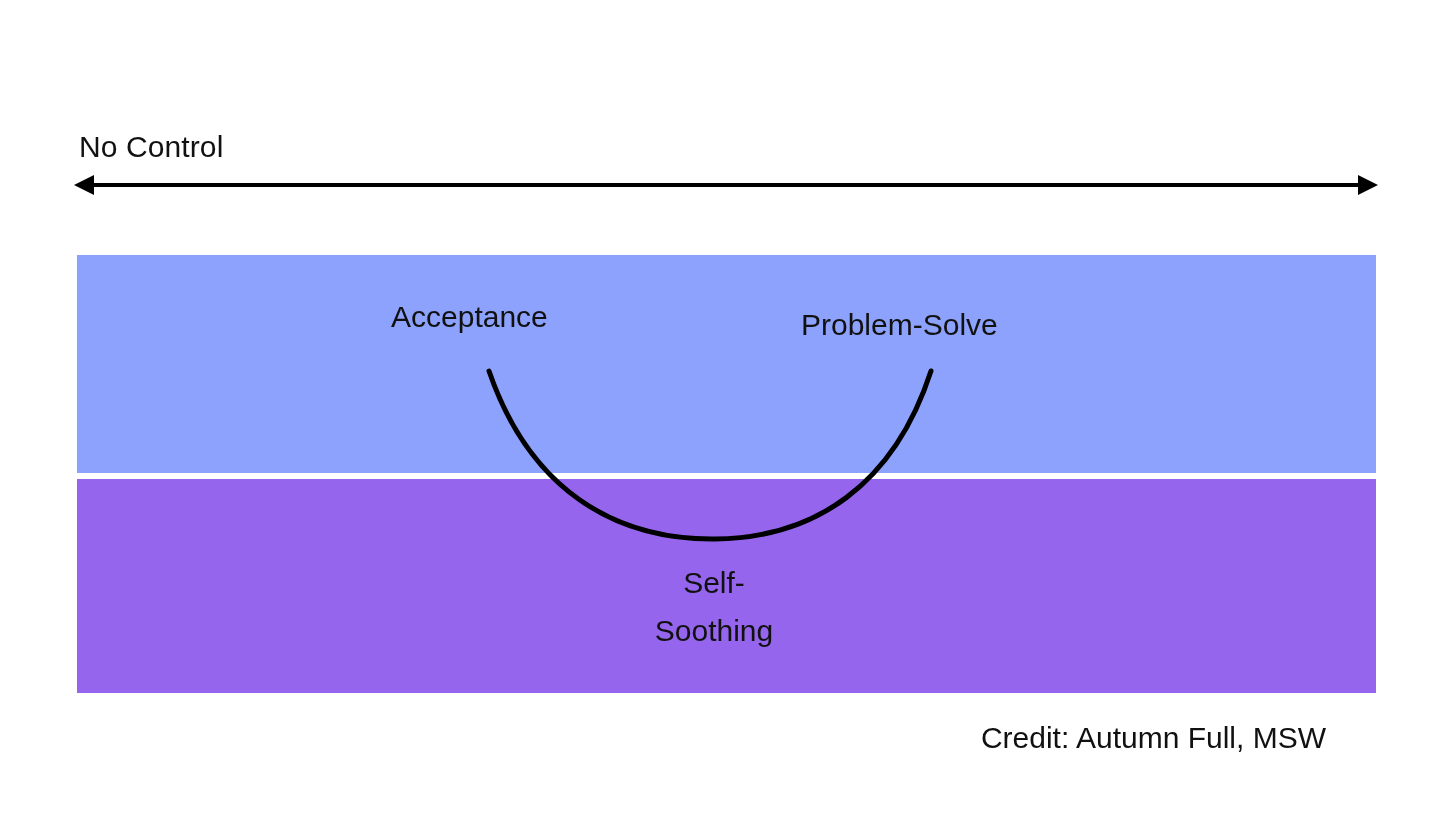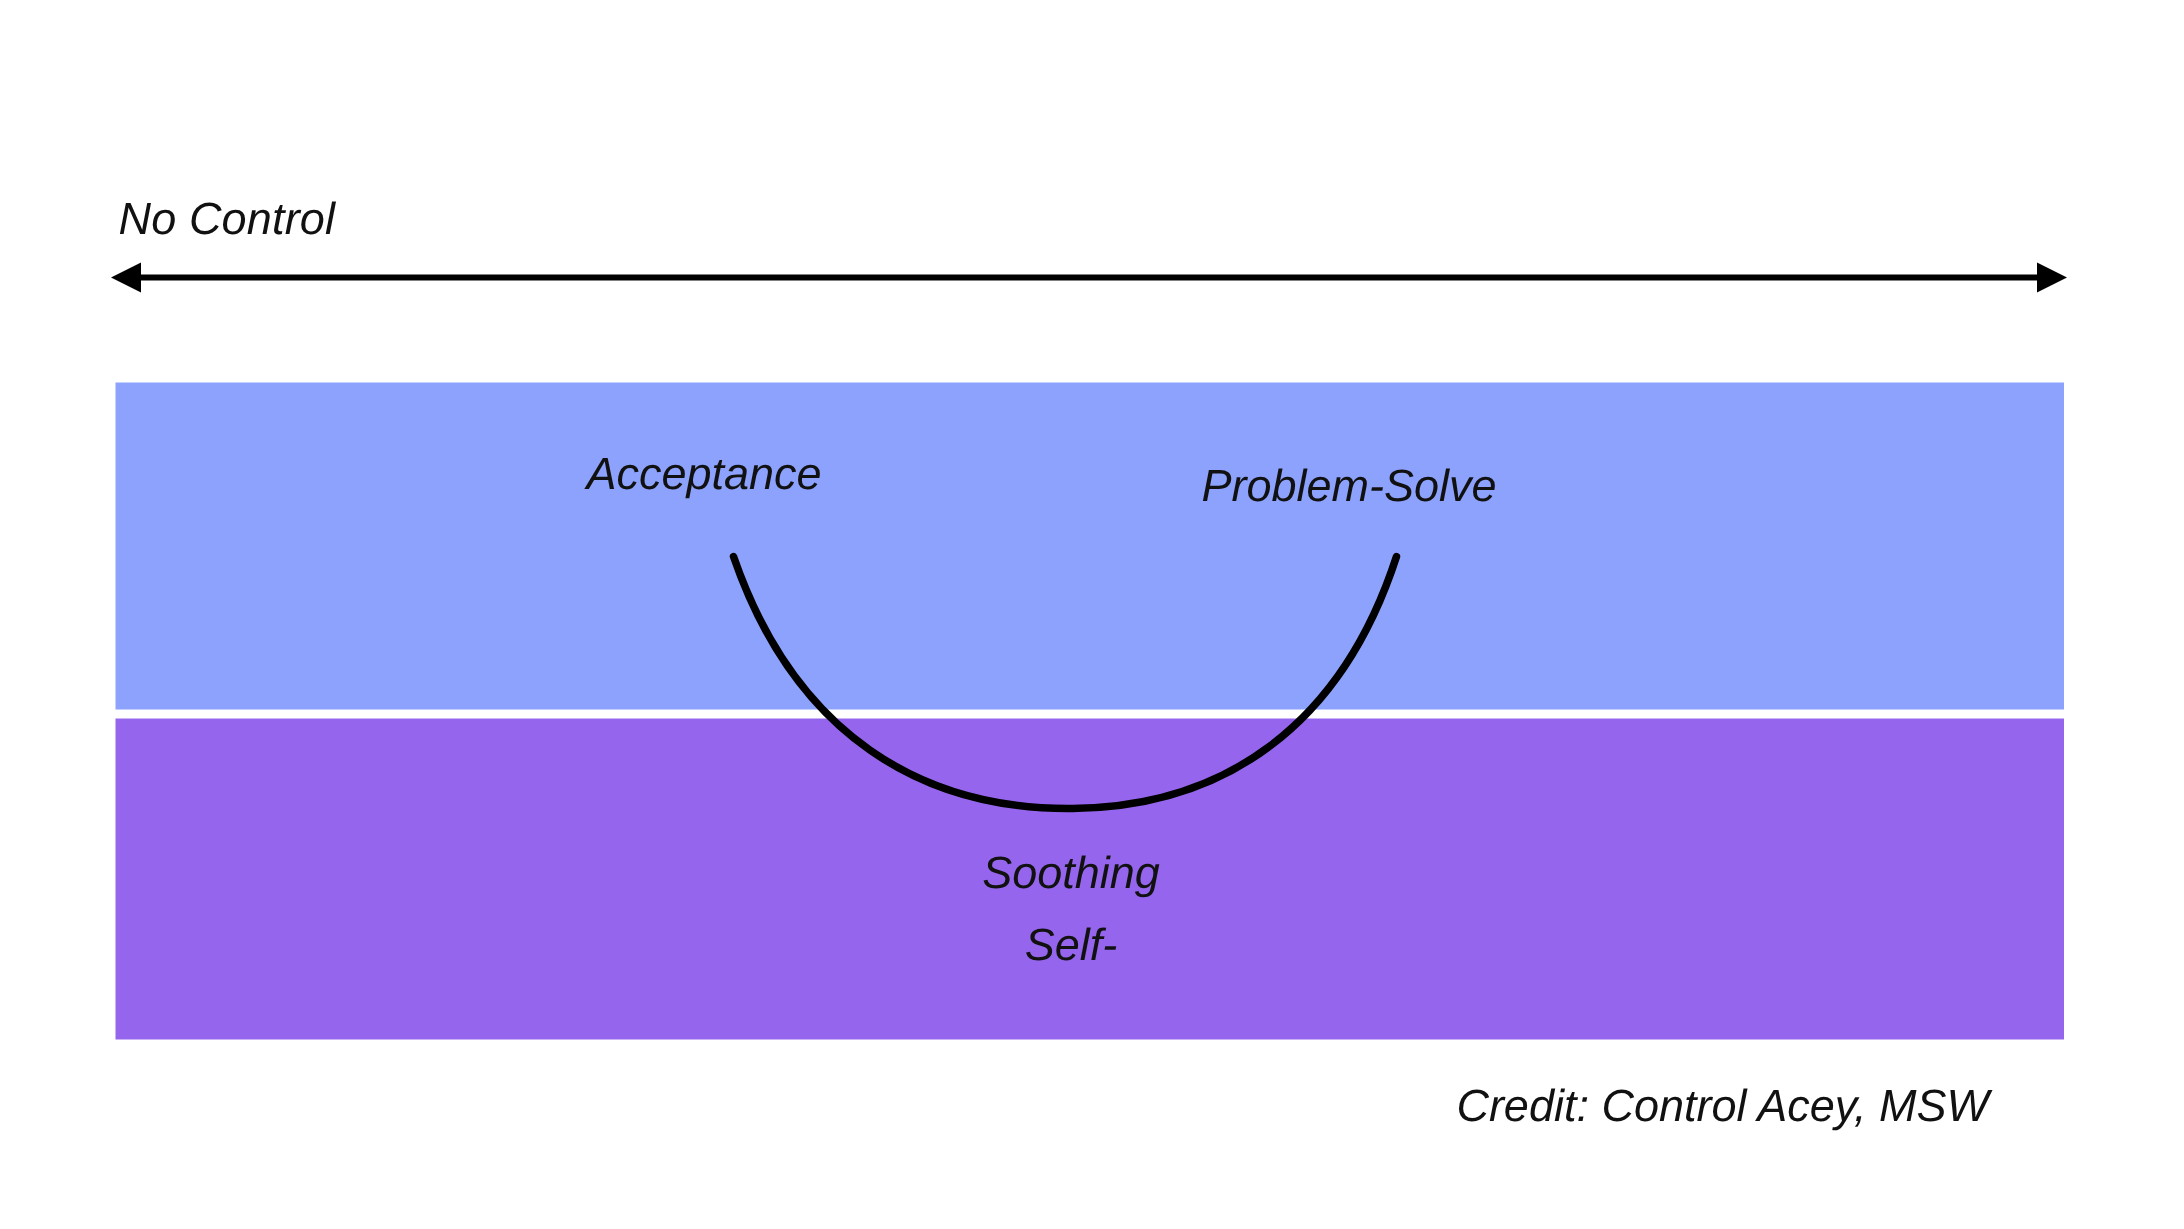--- a/index.html
+++ b/index.html
@@ -10,21 +10,20 @@
   body {
     font-family: "Liberation Sans", sans-serif;
     color: #0b0b0b;
   }
   #stage {
     position: relative;
     width: 1407px;
     height: 819px;
     background: #ffffff;
     overflow: hidden;
-    font-style: italic;
   }
 
   
   .axis-label {
     position: absolute;
     font-size: 30px;
     line-height: 34px;
     color: #111111;
     white-space: nowrap;
     letter-spacing: 0.1px;
@@ -121,19 +120,19 @@
 
   <svg id="u-curve" viewBox="0 0 480 200" xmlns="http://www.w3.org/2000/svg">
     <path d="M 19 16 C 60 135, 145 185, 245 184 C 345 183, 424 130, 461 16" fill="none" stroke="#000000" stroke-width="5" stroke-linecap="round"></path>
   </svg>
 
   <div class="curve-label" id="label-acceptance">Acceptance</div>
 
   <div class="curve-label" id="label-problem-solve">Problem-Solve</div>
 
   <div id="label-self-soothing">
+    <span class="ln">Self-</span>
     <span class="ln">Soothing</span>
-    <span class="ln">Self-</span>
   </div>
 
-  <div id="credit">Credit: Control Acey, MSW</div>
+  <div id="credit">Credit: Autumn Full, MSW</div>
 
 </div>
 
 </body></html>

